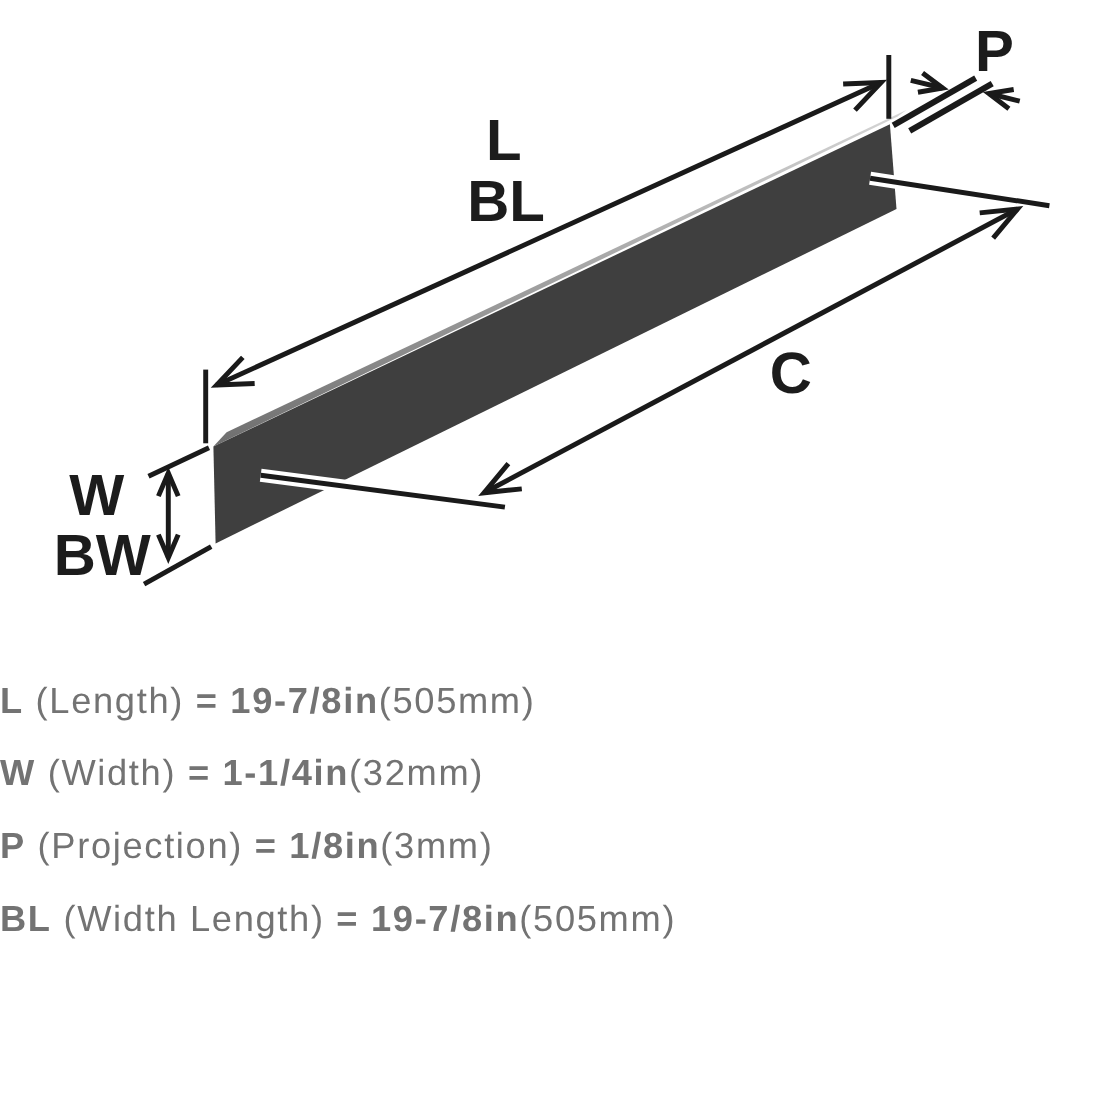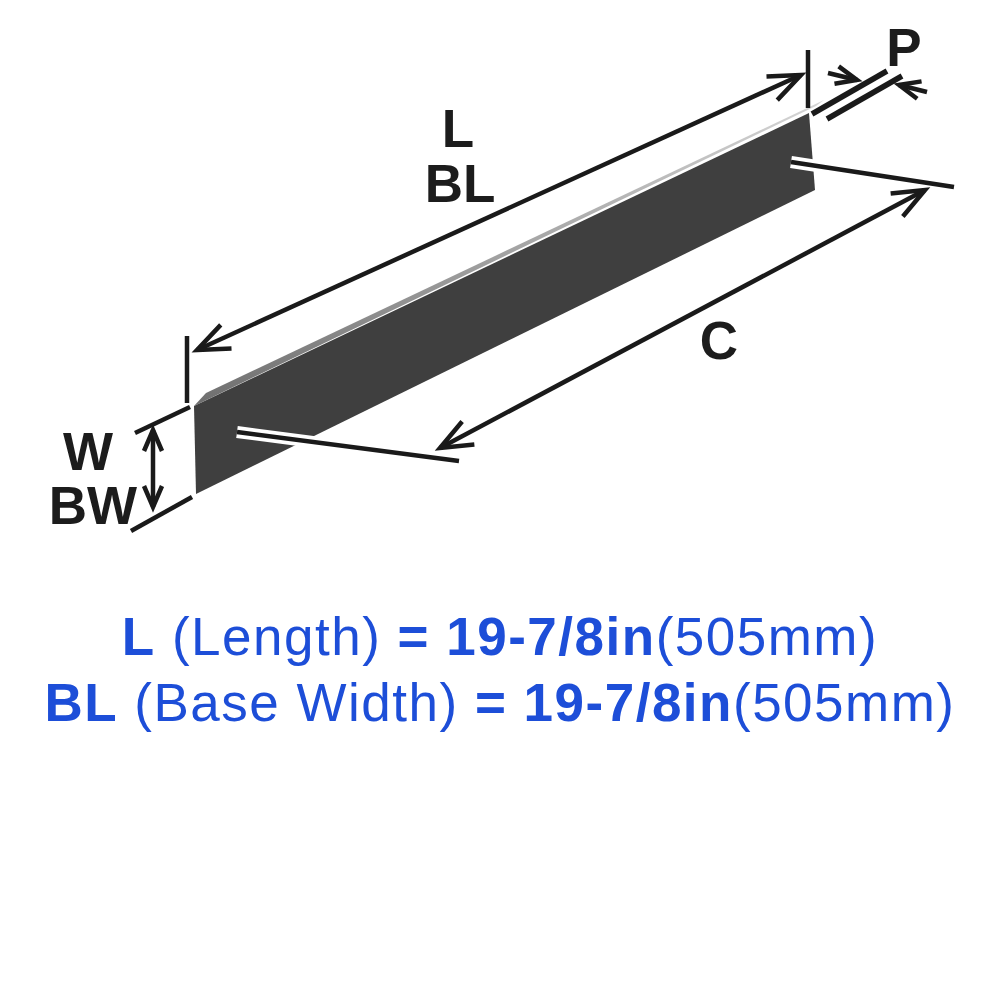--- a/index.html
+++ b/index.html
@@ -12,23 +12,22 @@
   .stage { position: relative; width: 1000px; height: 1000px; }
   svg.diagram { position: absolute; left: 0; top: 0; }
   svg.diagram text {
     font-family: "Liberation Sans", "DejaVu Sans", sans-serif;
     font-weight: 700;
   }
   .specs {
     position: absolute;
     left: 0; top: 604px;
     width: 1000px;
-    text-align: center;
-    color: #1d4ed8;
-    font-size: 53px;
+    color: #737373;
+    font-size: 33px;
     line-height: 66px;
     letter-spacing: 1.5px;
     white-space: nowrap;
   }
   .specs .abbr   { font-weight: 700; }
   .specs .name   { font-weight: 400; }
   .specs .eq     { font-weight: 700; }
   .specs .val    { font-weight: 700; }
   .specs .metric { font-weight: 400; }
 </style>
@@ -94,20 +93,32 @@
   </svg>
 
   <div class="specs">
     <div>
       <span class="abbr">L</span>
       <span class="name">(Length)</span>
       <span class="eq">=</span>
       <span class="val">19-7/8in</span><span class="metric">(505mm)</span>
     </div>
     <div>
+      <span class="abbr">W</span>
+      <span class="name">(Width)</span>
+      <span class="eq">=</span>
+      <span class="val">1-1/4in</span><span class="metric">(32mm)</span>
+    </div>
+    <div>
+      <span class="abbr">P</span>
+      <span class="name">(Projection)</span>
+      <span class="eq">=</span>
+      <span class="val">1/8in</span><span class="metric">(3mm)</span>
+    </div>
+    <div>
       <span class="abbr">BL</span>
-      <span class="name">(Base Width)</span>
+      <span class="name">(Width Length)</span>
       <span class="eq">=</span>
       <span class="val">19-7/8in</span><span class="metric">(505mm)</span>
     </div>
   </div>
 
 </div>
 
 </body></html>

